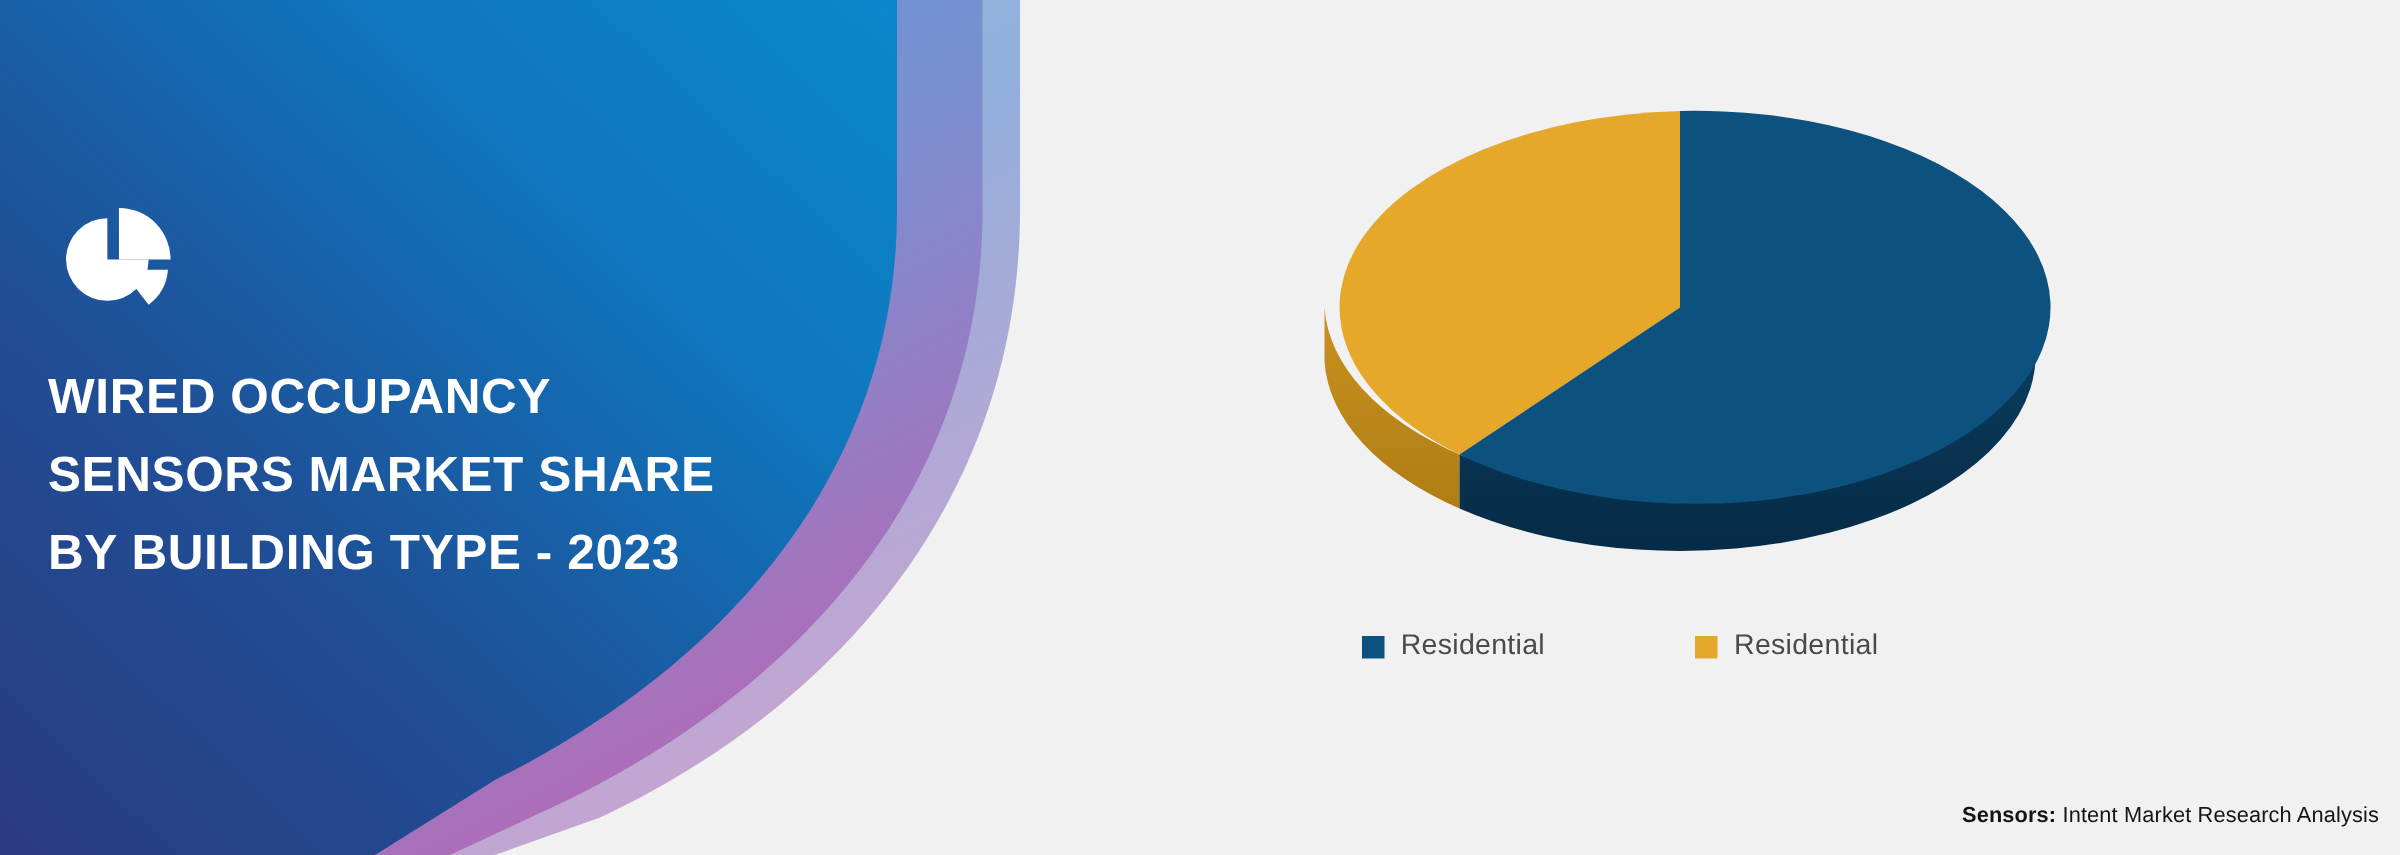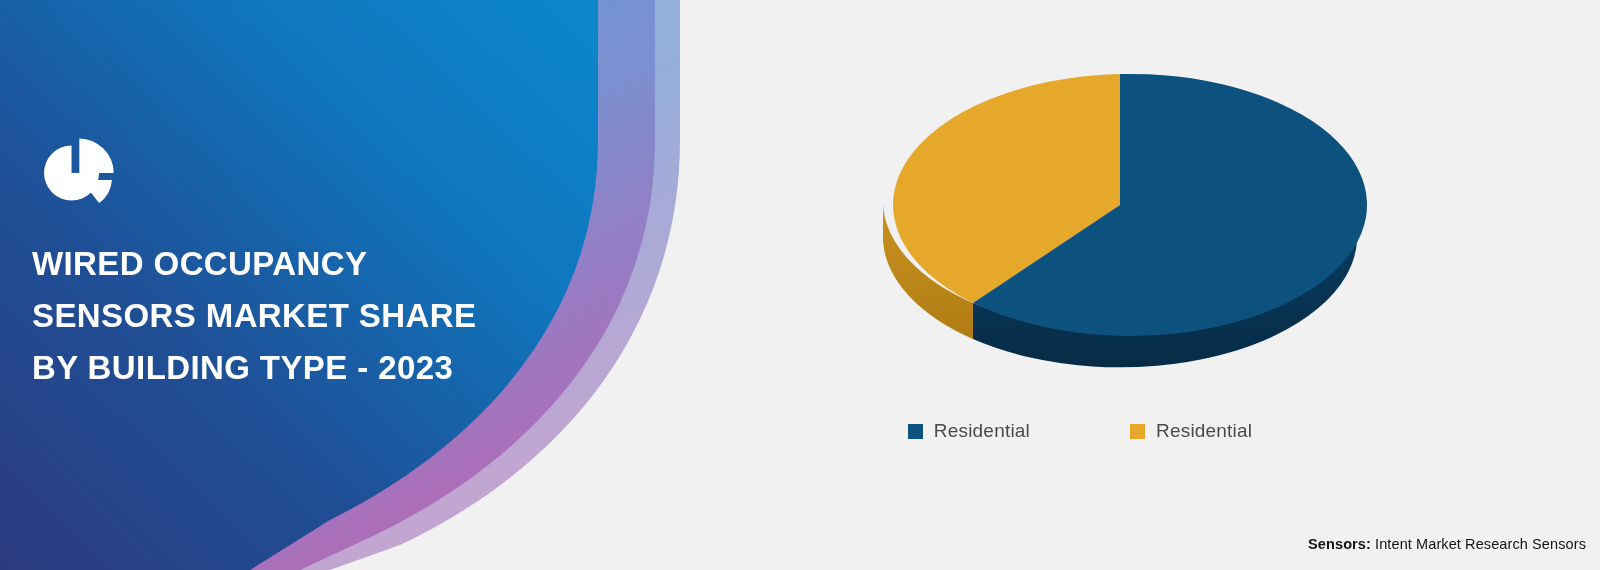--- a/index.html
+++ b/index.html
@@ -195,16 +195,16 @@
 
       <div class="legend-item">
         <span class="legend-swatch" style="background:#e5a82a"></span>
         <span class="legend-label">Residential</span>
       </div>
 
     </div>
   </div>
 
   <div class="source-line">
-    <span class="source-label">Sensors:</span><span> Intent Market Research Sensors</span>
+    <span class="source-label">Sensors:</span><span> Intent Market Research Analysis</span>
   </div>
 
 </div>
 
 </body></html>

